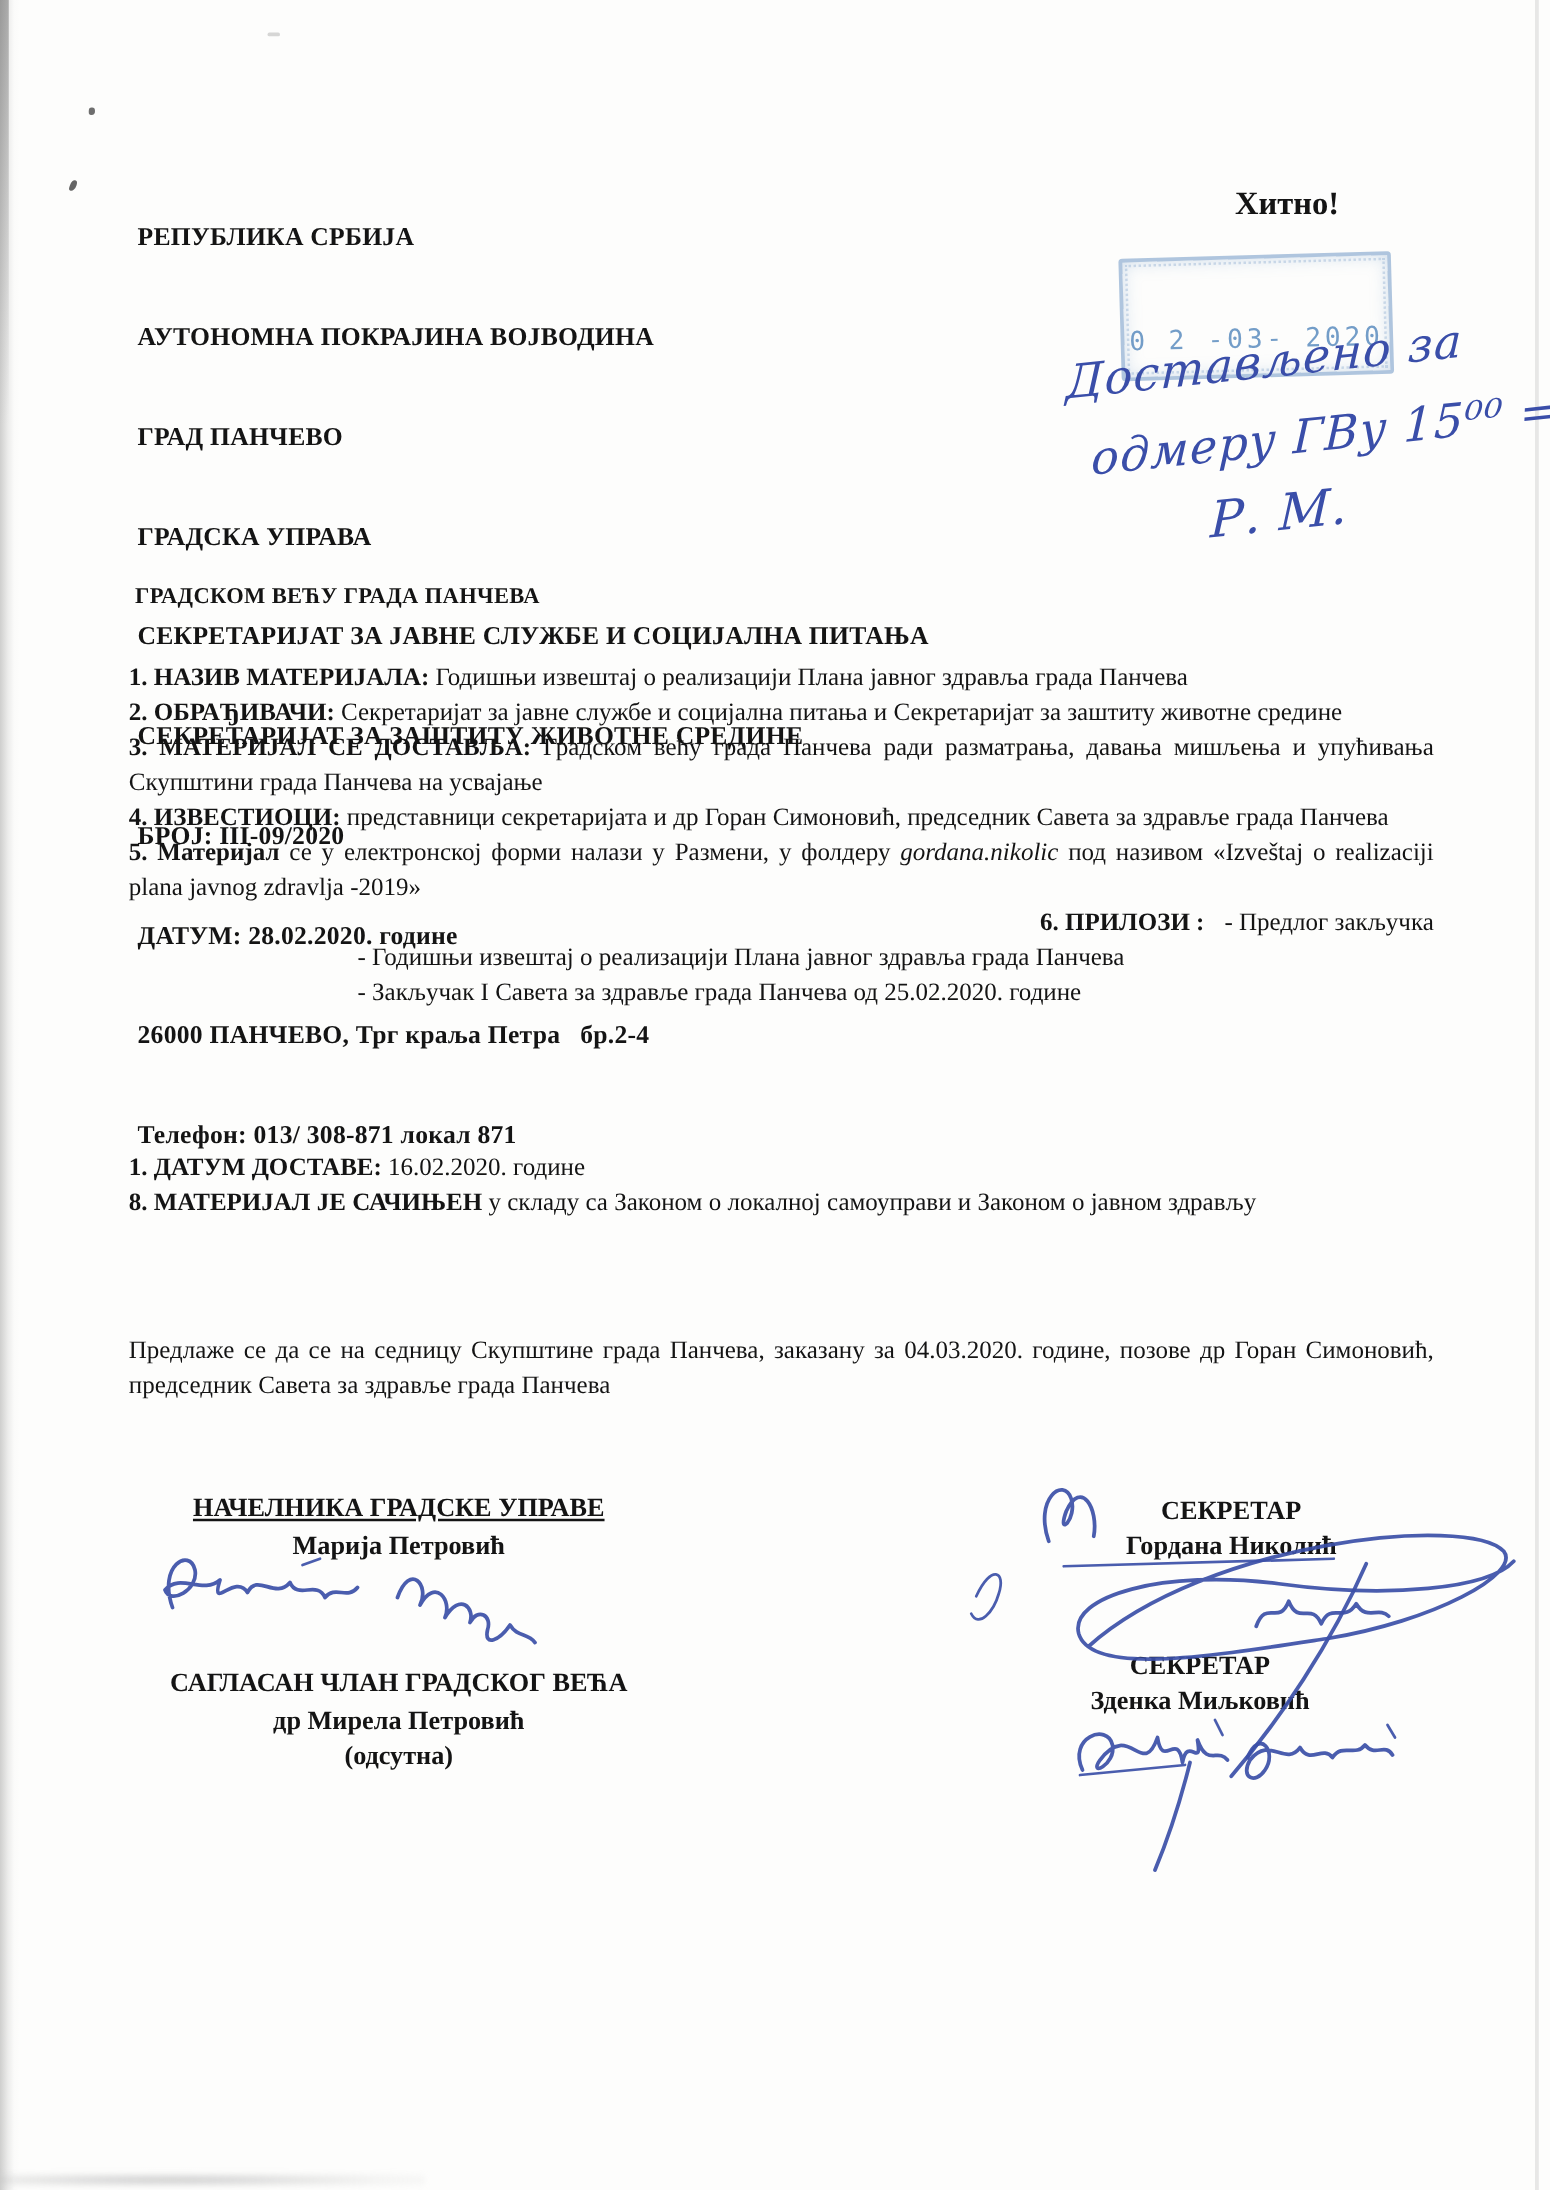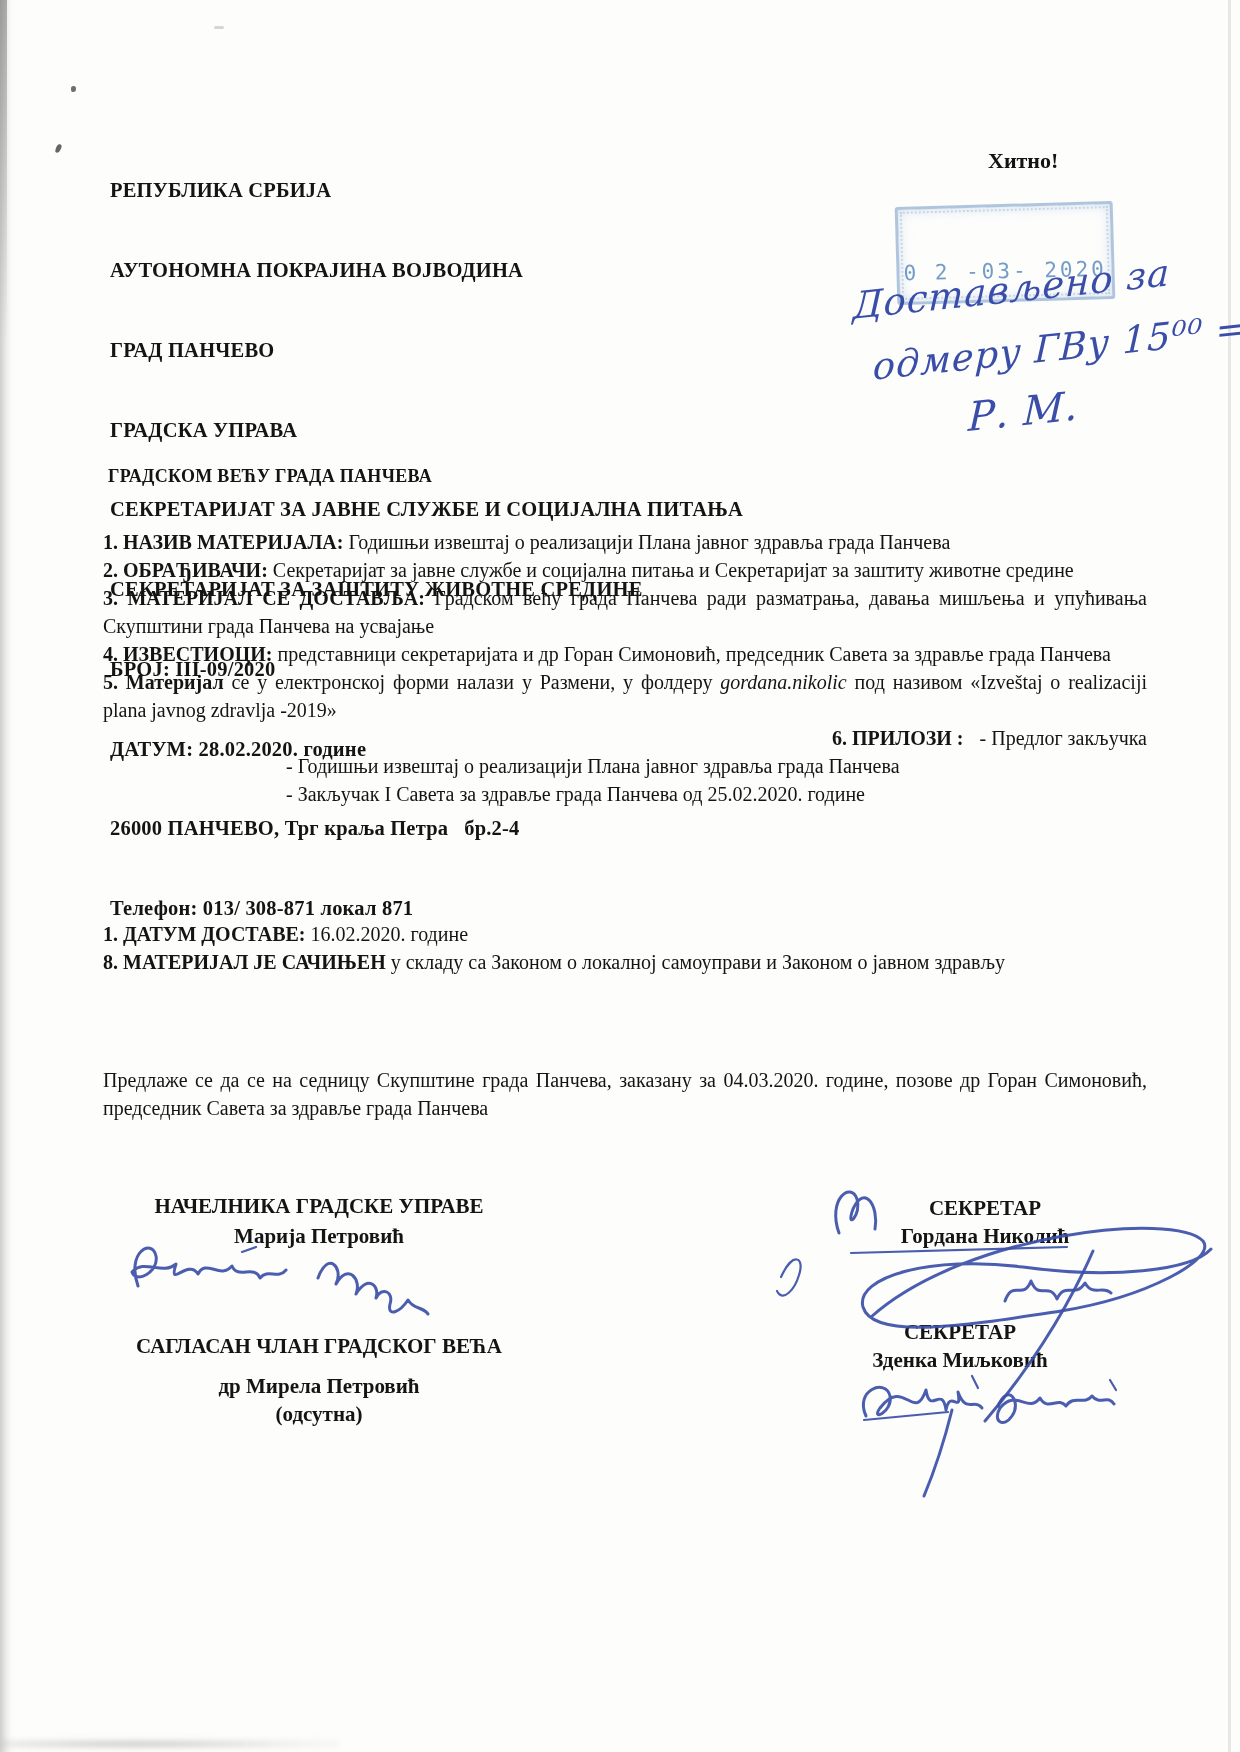--- a/index.html
+++ b/index.html
@@ -20,21 +20,21 @@
   .edge-right{position:absolute;left:1228px;top:0;width:3px;height:100%;background:rgba(190,190,190,.35);}
   .smudge-bottom{position:absolute;left:0;top:1738px;width:340px;height:12px;
     background:radial-gradient(ellipse at 40% 50%,rgba(150,150,150,.45),rgba(200,200,200,.15) 60%,transparent);filter:blur(2px);}
   .speck1{position:absolute;left:71px;top:86px;width:5px;height:6px;background:#4a4a4a;border-radius:50% 50% 60% 40%;opacity:.8;}
   .speck2{position:absolute;left:56px;top:144px;width:5px;height:9px;background:#3f3f3f;border-radius:60% 40% 70% 30%;transform:rotate(18deg);opacity:.8;}
   .speck3{position:absolute;left:214px;top:26px;width:10px;height:3px;background:#c4c4c4;border-radius:2px;opacity:.7;}
 
   
   .letterhead{position:absolute;left:110px;top:124px;font-weight:bold;font-size:20.5px;line-height:26.6px;letter-spacing:.2px;white-space:pre;}
   .email-row .email{font-style:italic;text-decoration:underline;}
-  .urgent{position:absolute;left:988px;top:148px;font-weight:bold;font-size:22px;}
+  .urgent{position:absolute;left:988px;top:148px;font-weight:bold;font-size:26px;}
 
   
   .stamp-box{
     position:absolute;left:896px;top:204px;width:212px;height:92px;
     border:3px solid rgba(112,152,196,.55);
     outline:2px dotted rgba(130,165,205,.35);outline-offset:-7px;
     border-radius:3px;transform:rotate(-1.6deg);
     box-shadow:inset 0 0 14px rgba(130,165,205,.35);
     display:flex;align-items:flex-end;justify-content:center;
   }
@@ -57,23 +57,23 @@
   .lbl{font-weight:bold;}
   .attach-line{margin-left:183px !important;text-align:right;}
   .attach-first{display:inline-block;margin-left:16px;}
   .folder{font-style:italic;}
 
   .proposal{position:absolute;left:103px;top:1066px;width:1044px;font-size:20px;line-height:28px;text-align:justify;margin:0;}
 
   
   .sig-left{position:absolute;left:95px;top:1192px;width:448px;text-align:center;font-weight:bold;font-size:21px;}
   .sig-left .row{line-height:28px;}
-  .sl-t1{margin-bottom:2px;}
+  .sl-t1{margin-bottom:2px;text-decoration:underline;}
   .sl-n1{margin-bottom:82px;}
-  .sl-t2{margin-bottom:12px;}
+  .sl-t2{margin-bottom:2px;}
   .sig-right1{position:absolute;left:795px;top:1194px;width:380px;text-align:center;font-weight:bold;font-size:21px;line-height:28px;}
   .sig-right2{position:absolute;left:770px;top:1318px;width:380px;text-align:center;font-weight:bold;font-size:21px;line-height:28px;}
   svg.sig{position:absolute;overflow:visible;}
   svg.sig path{fill:none;stroke:#3b4fa7;stroke-width:3;stroke-linecap:round;stroke-linejoin:round;opacity:.92;}
   svg.sig path.thin{stroke-width:2.2;}
 </style>
 </head>
 <body>
 
 <div class="page">

